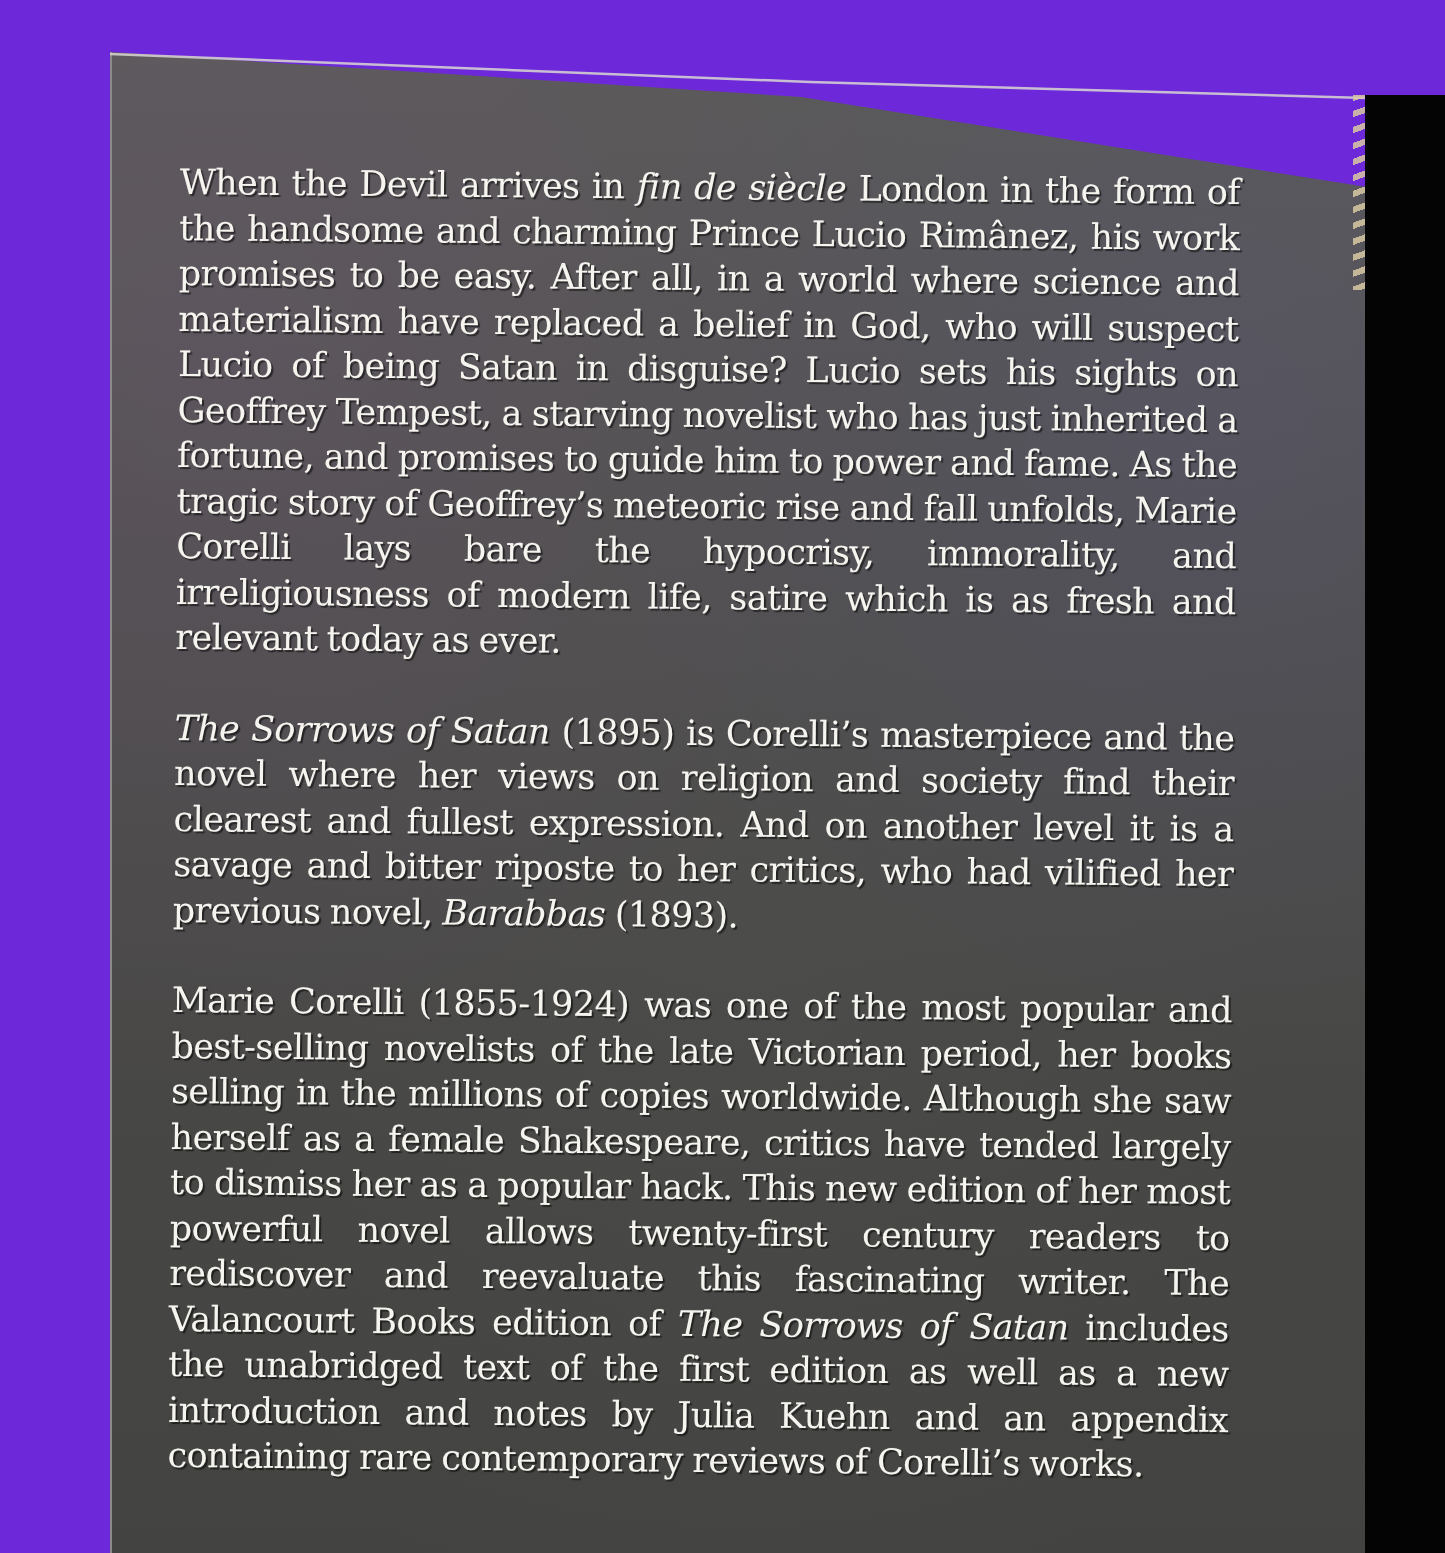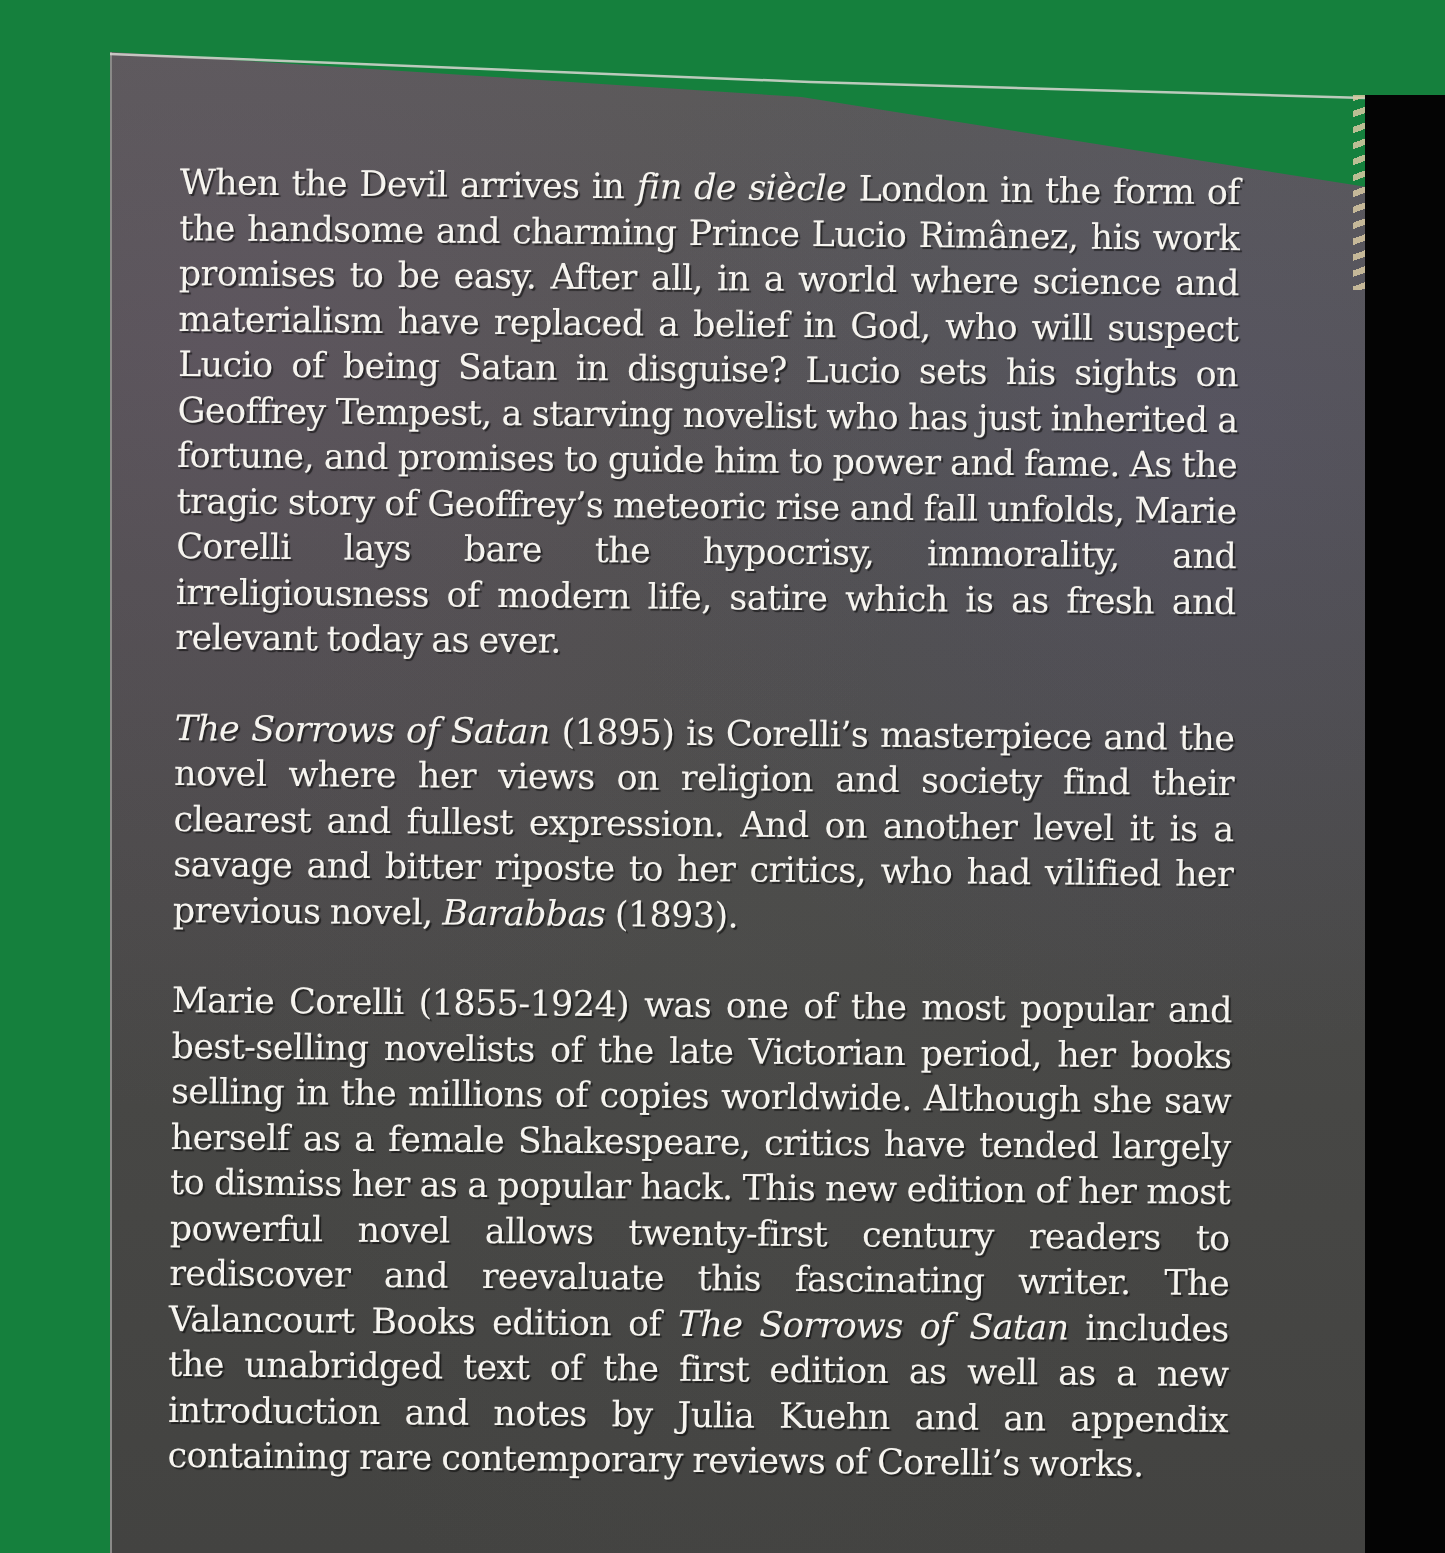--- a/index.html
+++ b/index.html
@@ -7,21 +7,21 @@
       padding: 0;
       width: 1445px;
       height: 1553px;
       background: #050505;
       overflow: hidden;
     }
     .scene {
       position: relative;
       width: 1445px;
       height: 1553px;
-      background: #15803d;
+      background: #6d28d9;
     }
     .book-cover {
       position: absolute;
       left: 110px;
       top: 52px;
       width: 1255px;
       height: 1501px;
       background:
         radial-gradient(ellipse at 8% 20%, rgba(120,90,130,0.25), transparent 45%),
         radial-gradient(ellipse at 88% 25%, rgba(100,90,150,0.22), transparent 40%),

